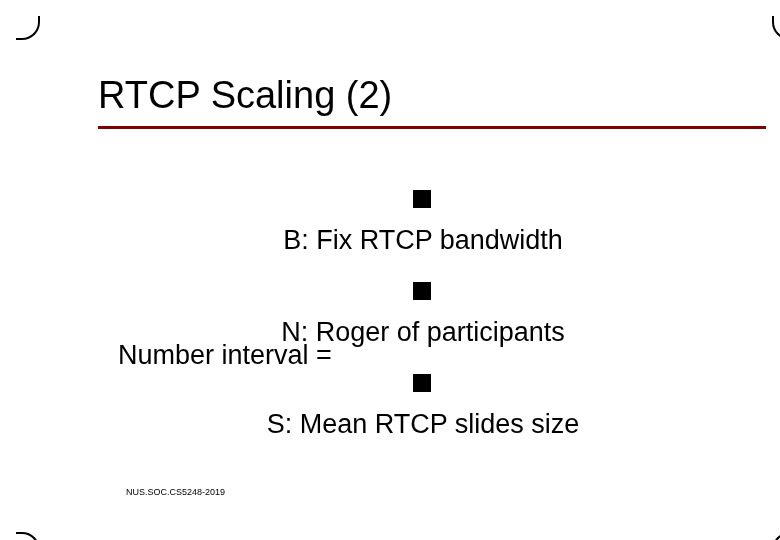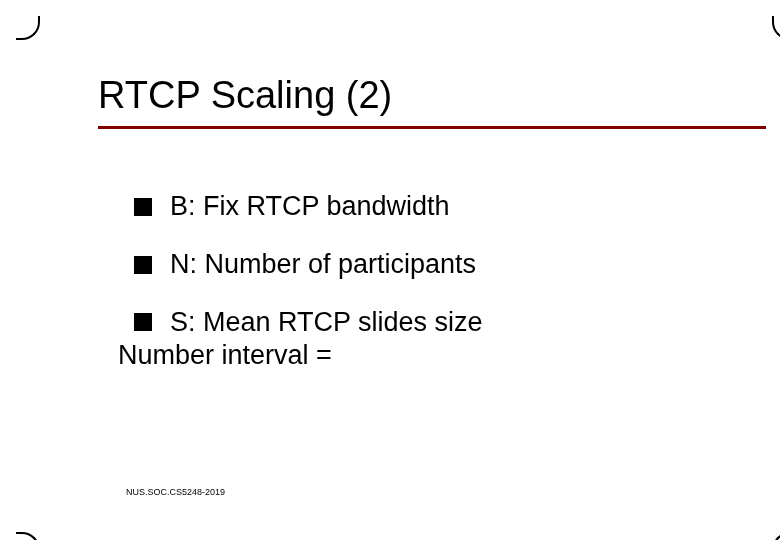--- a/index.html
+++ b/index.html
@@ -43,20 +43,21 @@
   .bullets {
     position: absolute;
     top: 150px;
     left: 94px;
     right: 60px;
   }
   .bullet-row {
     display: flex;
     align-items: center;
     margin-bottom: 6px;
+    flex-direction: column;
   }
   .bullet-icon {
     width: 18px;
     height: 18px;
     background: #000;
     flex: 0 0 18px;
     margin-right: 10px;
   }
   .bullet-text {
     font-size: 27px;
@@ -88,21 +89,21 @@
 <h1 class="title">RTCP Scaling (2)</h1>
 <div class="title-rule"></div>
 
 <div class="bullets">
   <div class="bullet-row">
     <div class="bullet-icon"></div>
     <div class="bullet-text">B: Fix RTCP bandwidth</div>
   </div>
   <div class="bullet-row">
     <div class="bullet-icon"></div>
-    <div class="bullet-text">N: Number of participants</div>
+    <div class="bullet-text">N: Roger of participants</div>
   </div>
   <div class="bullet-row">
     <div class="bullet-icon"></div>
     <div class="bullet-text">S: Mean RTCP slides size</div>
   </div>
 </div>
 
 <div class="interval">Number interval =</div>
 
 <div class="footer">

